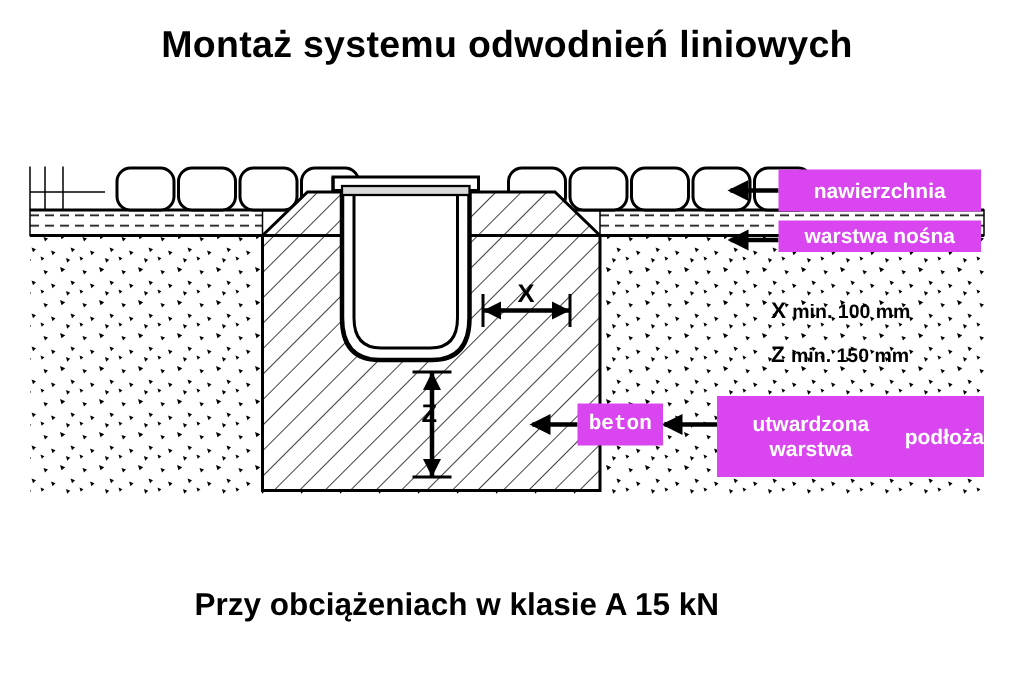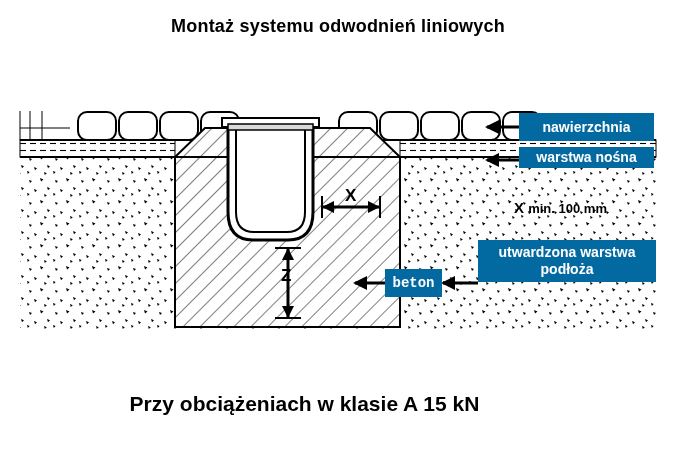--- a/index.html
+++ b/index.html
@@ -20,36 +20,36 @@
     left: 0; top: 0;
     width: 676px;
     height: 449px;
   }
   .title {
     position: absolute;
     left: 0;
     top: 16px;
     width: 676px;
     text-align: center;
-    font-size: 18px;
+    font-size: 25px;
     font-weight: bold;
     letter-spacing: 0.2px;
   }
   .footer {
     position: absolute;
     left: 0;
     top: 392px;
     width: 609px;
     text-align: center;
     font-size: 21px;
     font-weight: bold;
   }
   .callout {
     position: absolute;
-    background: #0369a1;
+    background: #d946ef;
     color: #fff;
     font-size: 14px;
     font-weight: bold;
     text-align: center;
     display: flex;
     align-items: center;
     justify-content: center;
     line-height: 1.2;
   }
   .legend {
@@ -178,25 +178,29 @@
 
   <div class="dimlabel" style="left:345px; top:186px;">X</div>
   <div class="dimlabel" style="left:281px; top:266px;">Z</div>
 
   <div class="callout" style="left:519px; top:113px; width:135px; height:28px;">nawierzchnia</div>
 
   <div class="callout" style="left:519px; top:147px; width:135px; height:21px;">warstwa nośna</div>
 
   <div class="callout" style="left:385px; top:269px; width:57px; height:28px;font-family:Liberation Mono, monospace;">beton</div>
 
-  <div class="callout" style="left:478px; top:240px; width:178px; height:42px; flex-direction:column;">
+  <div class="callout" style="left:478px; top:264px; width:178px; height:54px; flex-direction:row;">
     <span>utwardzona warstwa</span>
     <span>podłoża</span>
   </div>
 
   <div class="legend" style="left:514px; top:199px;">
     <span>X</span>
     <span class="sm">min. 100 mm</span>
   </div>
+  <div class="legend" style="left:514px; top:228px;">
+    <span>Z</span>
+    <span class="sm">min. 150 mm</span>
+  </div>
 
   <div class="footer">Przy obciążeniach w klasie A 15 kN</div>
 
 </div>
 
 </body></html>

